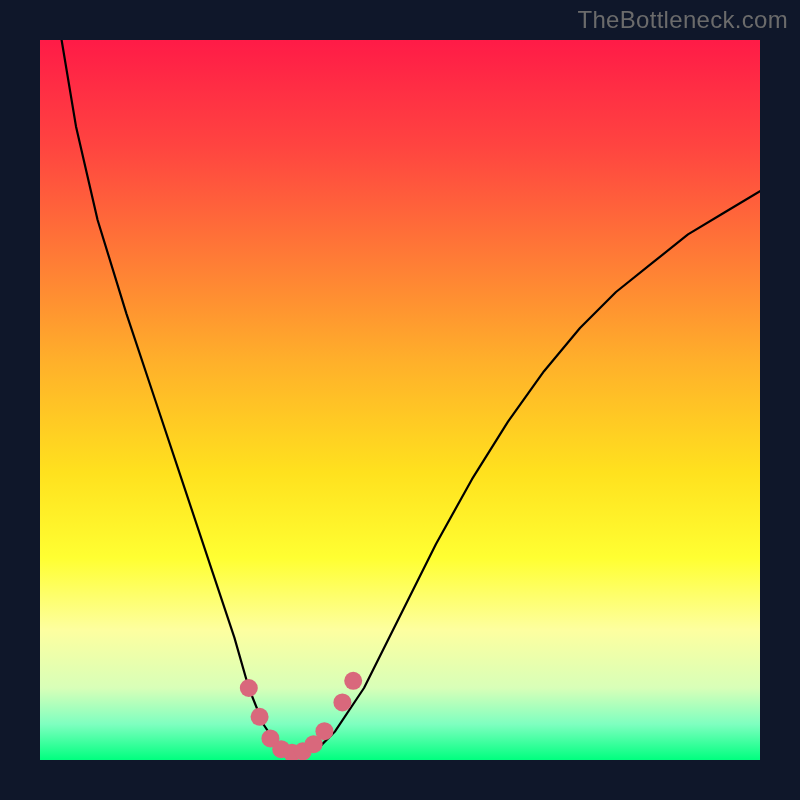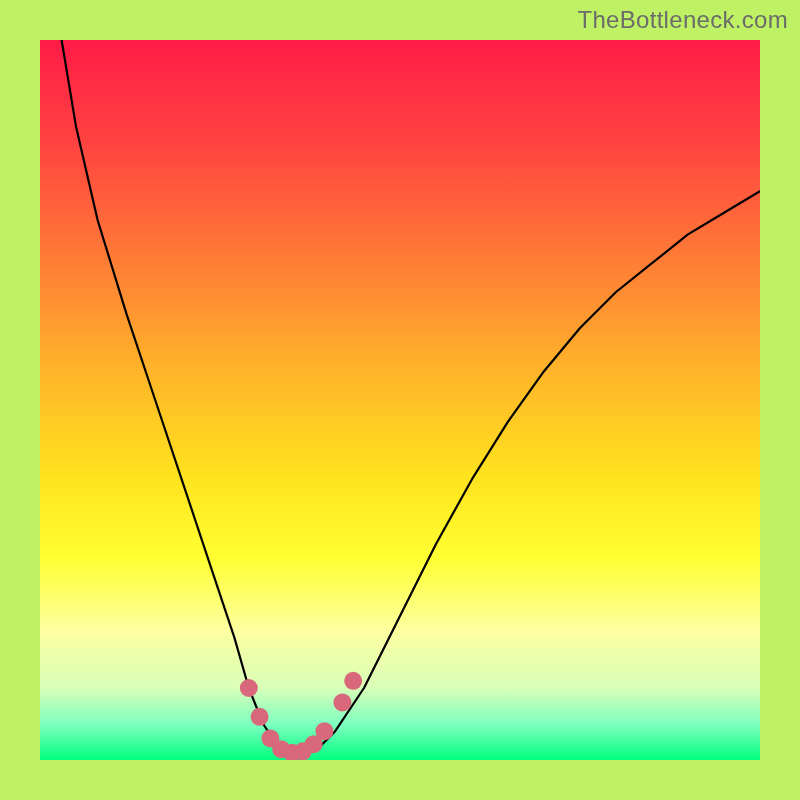--- a/index.html
+++ b/index.html
@@ -7,21 +7,21 @@
     padding: 0;
     width: 800px;
     height: 800px;
     background: #000000;
     overflow: hidden;
   }
   .outer {
     position: relative;
     width: 800px;
     height: 800px;
-    background: #bef264;
+    background: #0f172a;
   }
   .plot {
     position: absolute;
     left: 40px;
     top: 40px;
     width: 720px;
     height: 720px;
     background: linear-gradient(to bottom,
       #ff1b47 0%,
       #ff4540 15%,

